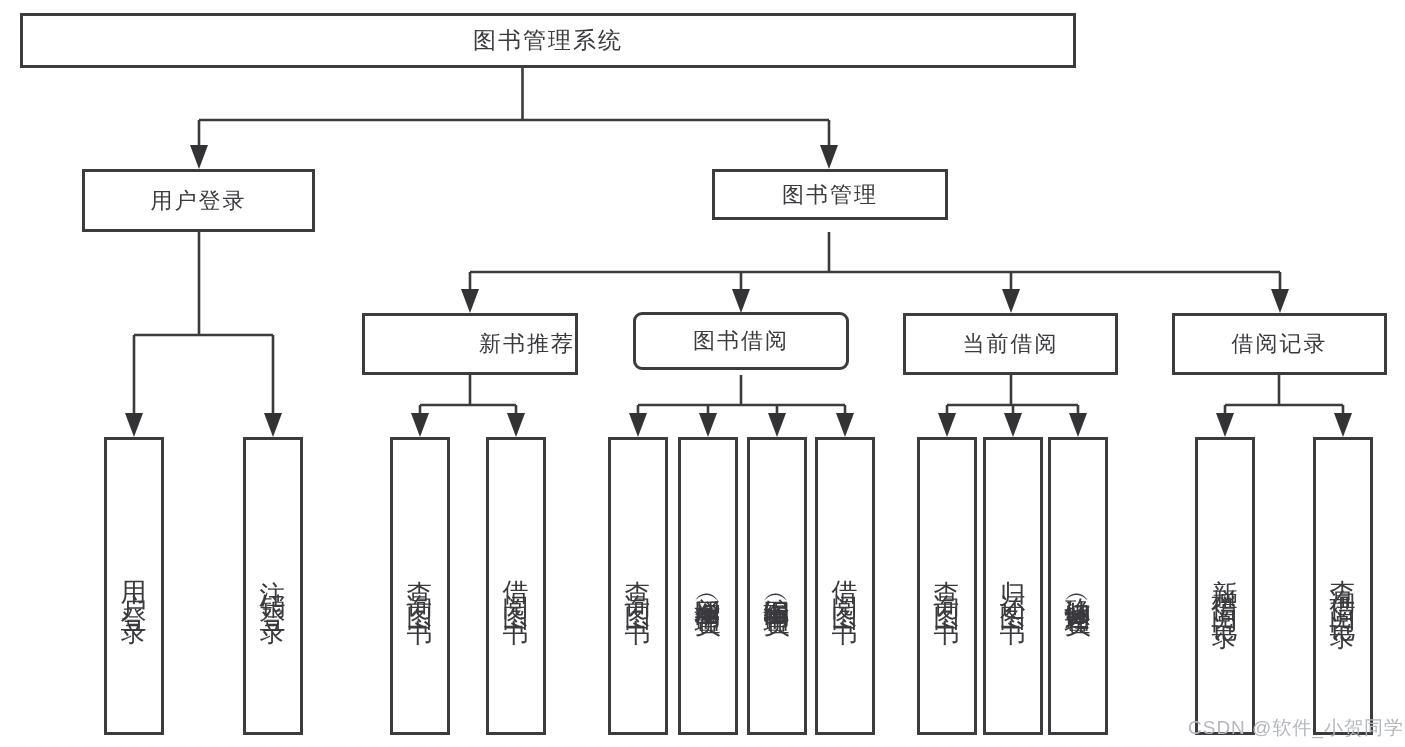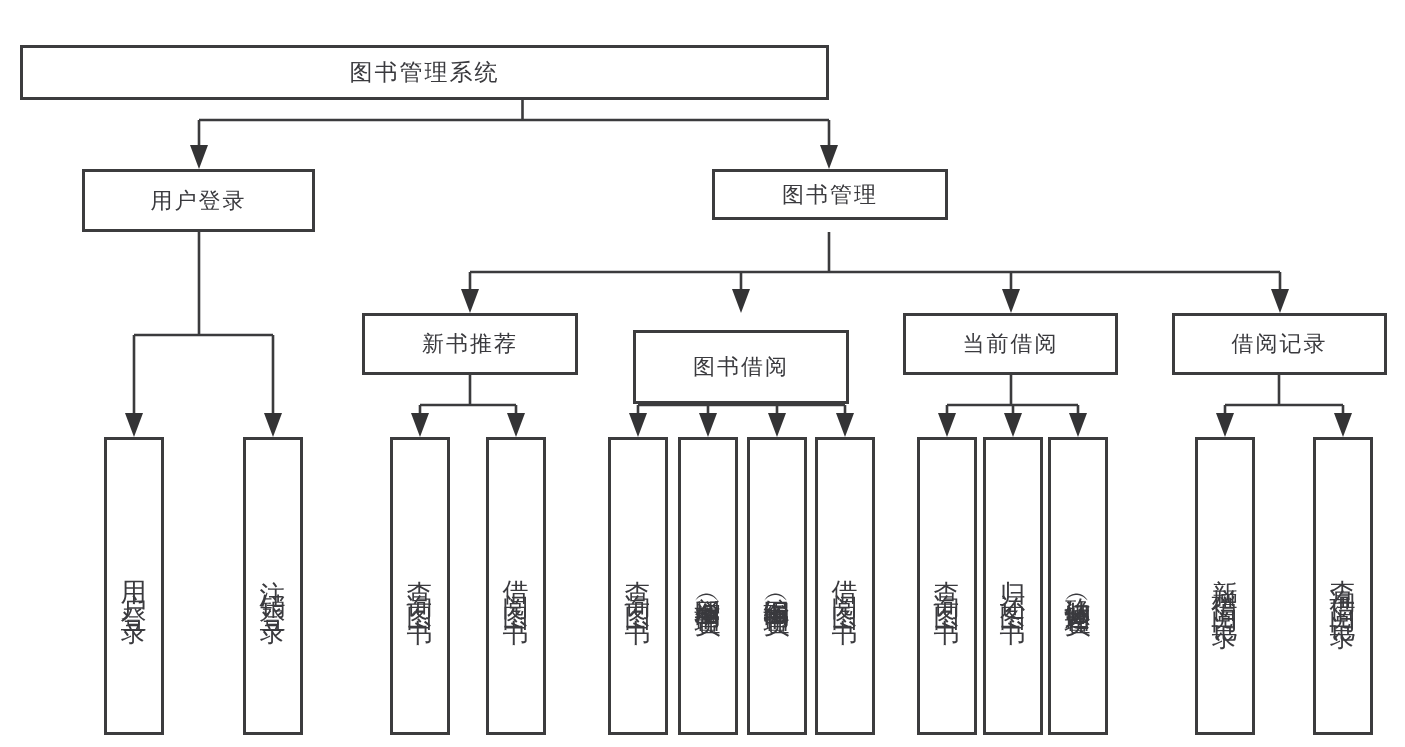--- a/index.html
+++ b/index.html
@@ -114,35 +114,35 @@
       <polygon points="1069,413 1087,413 1078,437"></polygon>
     </g>
 
     <g>
       <path d="M1279,375 V405 M1225,405 H1343 M1225,405 V416 M1343,405 V416"></path>
       <polygon points="1216,413 1234,413 1225,437"></polygon>
       <polygon points="1334,413 1352,413 1343,437"></polygon>
     </g>
   </svg>
 
-  <div class="node" style="left:20px; top:13px; width:809px; height:55px;margin-top:32px;">
+  <div class="node" style="left:20px; top:13px; width:1056px; height:55px;">
     <span class="h-label title-label">图书管理系统</span>
   </div>
 
   <div class="node" style="left:82px; top:169px; width:233px; height:63px;">
     <span class="h-label">用户登录</span>
   </div>
   <div class="node" style="left:712px; top:169px; width:236px; height:51px;">
     <span class="h-label">图书管理</span>
   </div>
 
-  <div class="node" style="left:362px; top:313px; width:216px; height:62px;">
+  <div class="node" style="left:362px; top:313px; width:216px; height:62px;justify-content:flex-end;">
     <span class="h-label">新书推荐</span>
   </div>
-  <div class="node" style="left:633px; top:330px; width:216px; height:74px;">
+  <div class="node" style="left:633px; top:312px; width:216px; height:58px;border-radius:9px;">
     <span class="h-label">图书借阅</span>
   </div>
   <div class="node" style="left:903px; top:313px; width:215px; height:62px;justify-content:center;">
     <span class="h-label">当前借阅</span>
   </div>
   <div class="node" style="left:1172px; top:313px; width:215px; height:62px;">
     <span class="h-label">借阅记录</span>
   </div>
 
   <div class="node" style="left:104px; top:437px; width:60px; height:298px;">
@@ -182,14 +182,15 @@
     <span class="v-label vl">确认归还（管理员）</span>
   </div>
 
   <div class="node" style="left:1195px; top:437px; width:60px; height:298px;">
     <span class="v-label vm">新增借阅记录</span>
   </div>
   <div class="node" style="left:1313px; top:437px; width:60px; height:298px;">
     <span class="v-label vm">查询借阅记录</span>
   </div>
 
+  <div class="watermark">CSDN @软件_小贺同学</div>
 
 </div>
 
 </body></html>

